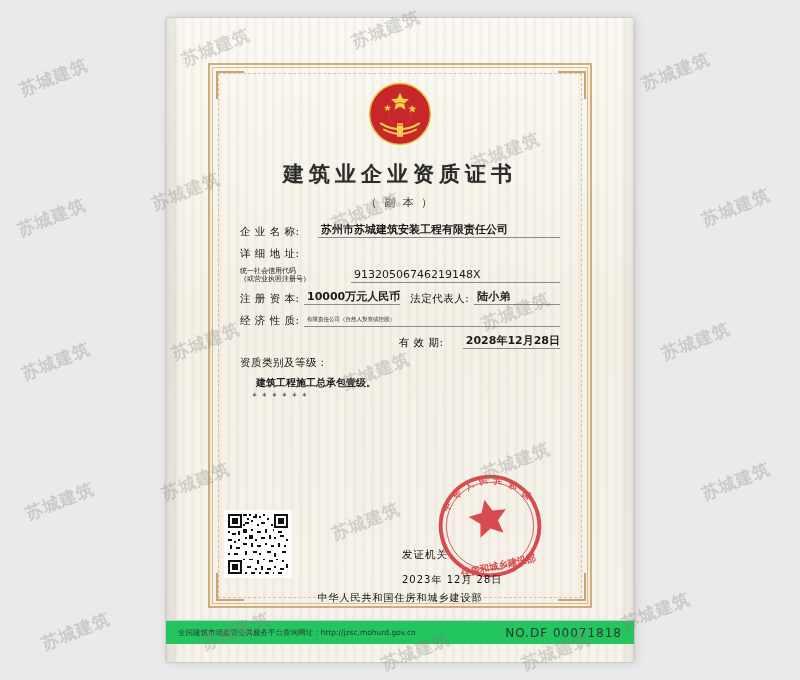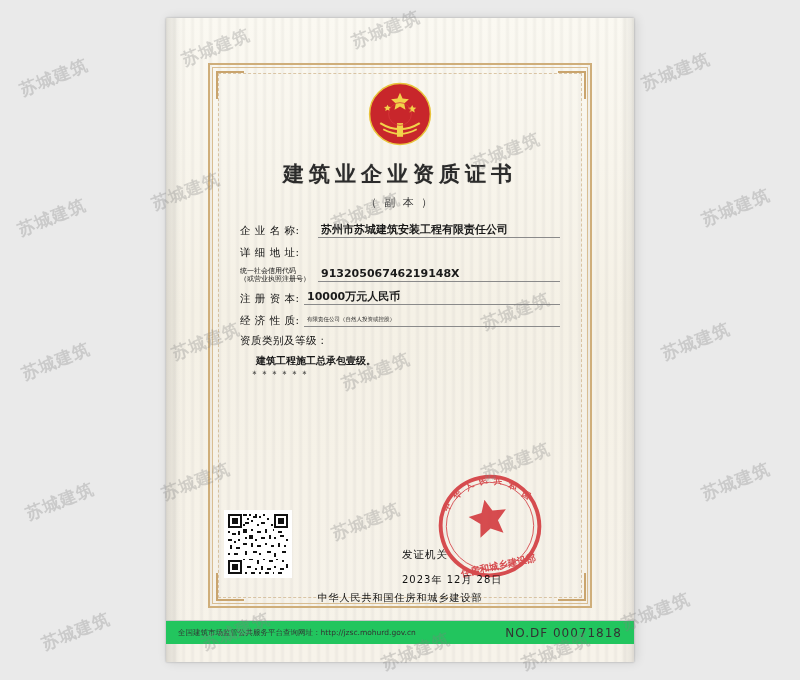--- a/index.html
+++ b/index.html
@@ -118,21 +118,21 @@
   .fields {
     position: absolute;
     left: 74px;
     top: 205px;
     width: 320px;
     font-size: 10.5px;
     color: #1d1d1d;
   }
   .row {
     display: flex;
-    align-items: flex-start;
+    align-items: center;
     margin-bottom: 7px;
     min-height: 15px;
   }
   .lbl {
     width: 78px;
     flex: 0 0 78px;
     font-size: 10.5px;
     letter-spacing: 0.5px;
     color: #111;
     line-height: 14px;
@@ -149,21 +149,21 @@
     flex: 1 1 auto;
     font-size: 11px;
     font-weight: bold;
     color: #1a1a1a;
     border-bottom: 0.8px solid #8a8a8a;
     line-height: 14px;
     padding-left: 3px;
     white-space: nowrap;
     overflow: hidden;
   }
-  .val.thin { font-weight: bold; letter-spacing: 0; }
+  .val.thin { font-weight: normal; letter-spacing: 0; margin-left: 33px; }
   .half-row { display: flex; gap: 10px; margin-bottom: 7px; }
   .half {
     display: flex;
     align-items: flex-end;
     flex: 1 1 50%;
     min-height: 15px;
   }
   .half .lbl { width: 64px; flex: 0 0 64px; }
   .qual-head {
     margin-top: 2px;
@@ -322,29 +322,40 @@
           <span>（或营业执照注册号）</span>
         </div>
         <div class="val thin">91320506746219148X</div>
       </div>
 
       <div class="half-row">
         <div class="half">
           <div class="lbl">注 册 资 本:</div>
           <div class="val">10000万元人民币</div>
         </div>
+        <div class="half">
+          <div class="lbl">法定代表人:</div>
+          <div class="val">陆小弟</div>
+        </div>
       </div>
 
       <div class="half-row">
         <div class="half">
           <div class="lbl">经 济 性 质:</div>
           <div class="val" style="font-size:5.5px;font-weight:normal;">有限责任公司（自然人投资或控股）</div>
         </div>
       </div>
 
+      <div class="half-row">
+        <div class="half"></div>
+        <div class="half">
+          <div class="lbl">有 效 期:</div>
+          <div class="val">2028年12月28日</div>
+        </div>
+      </div>
 
       <div class="qual-head">资质类别及等级：</div>
       <div class="qual-body">建筑工程施工总承包壹级。</div>
       <div class="qual-stars">＊＊＊＊＊＊</div>
     </div>
 
     <svg class="qr" viewBox="0 0 33 33" shape-rendering="crispEdges">
       <rect width="33" height="33" fill="#ffffff"></rect>
       <g fill="#111111">
         <rect x="1" y="1" width="7" height="7"></rect>

